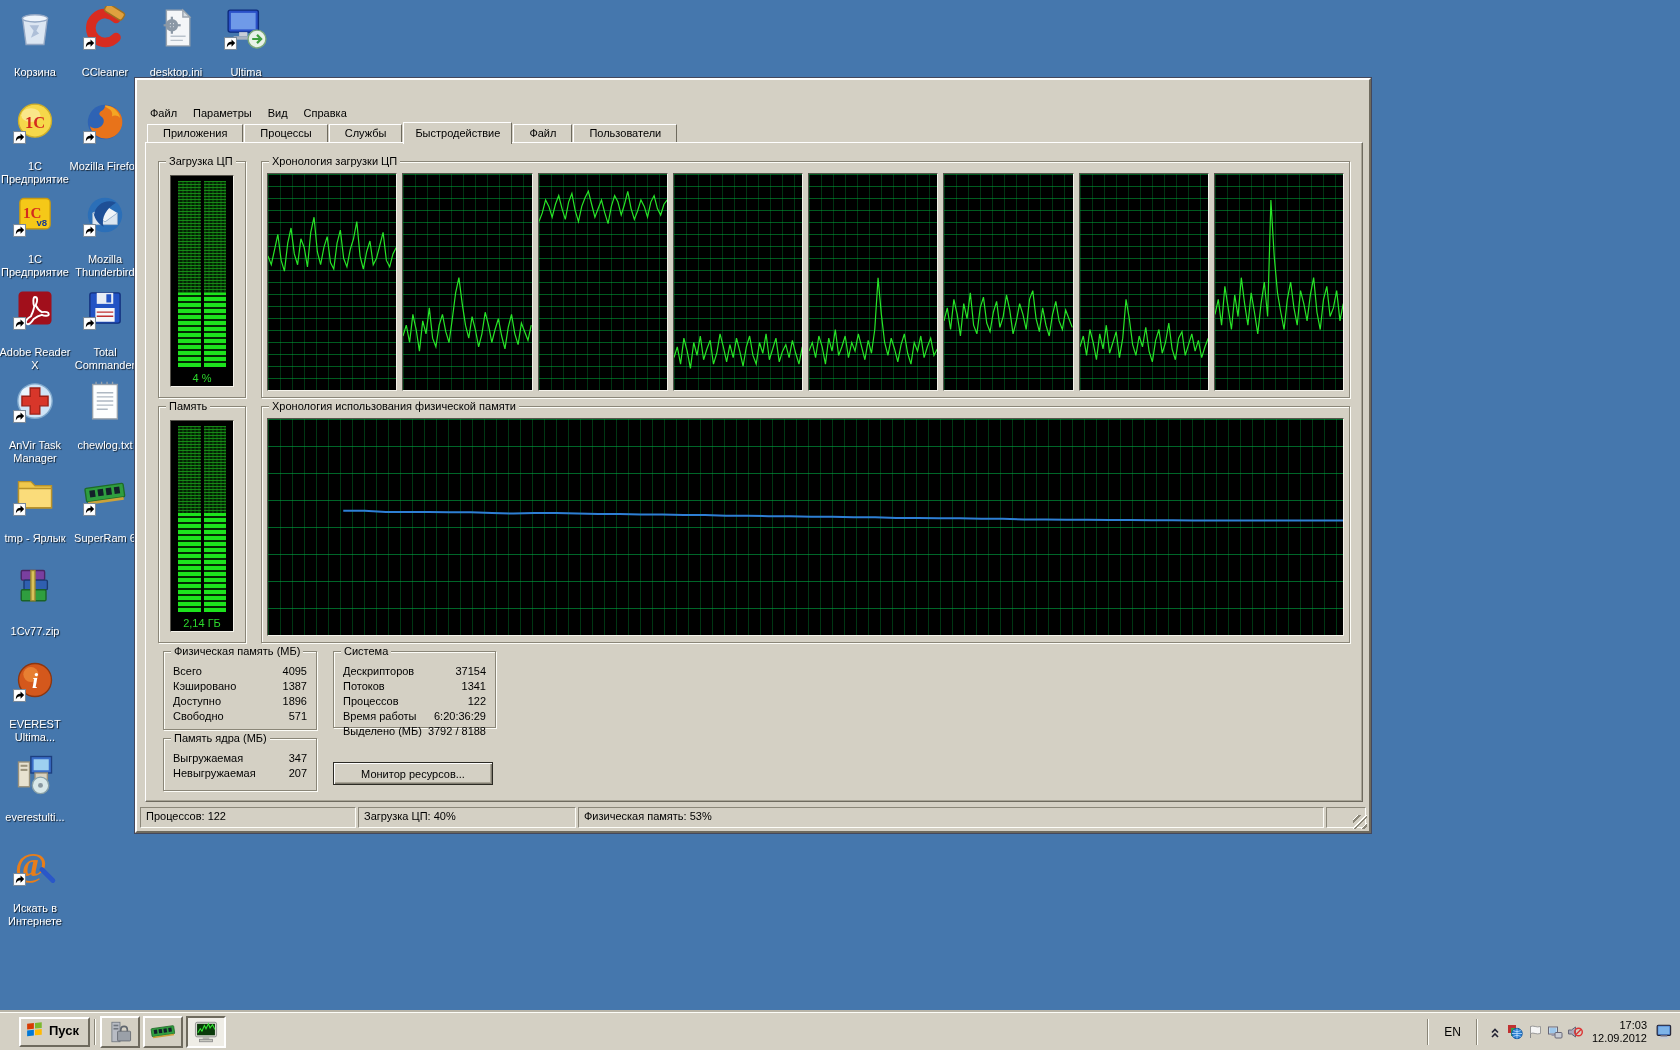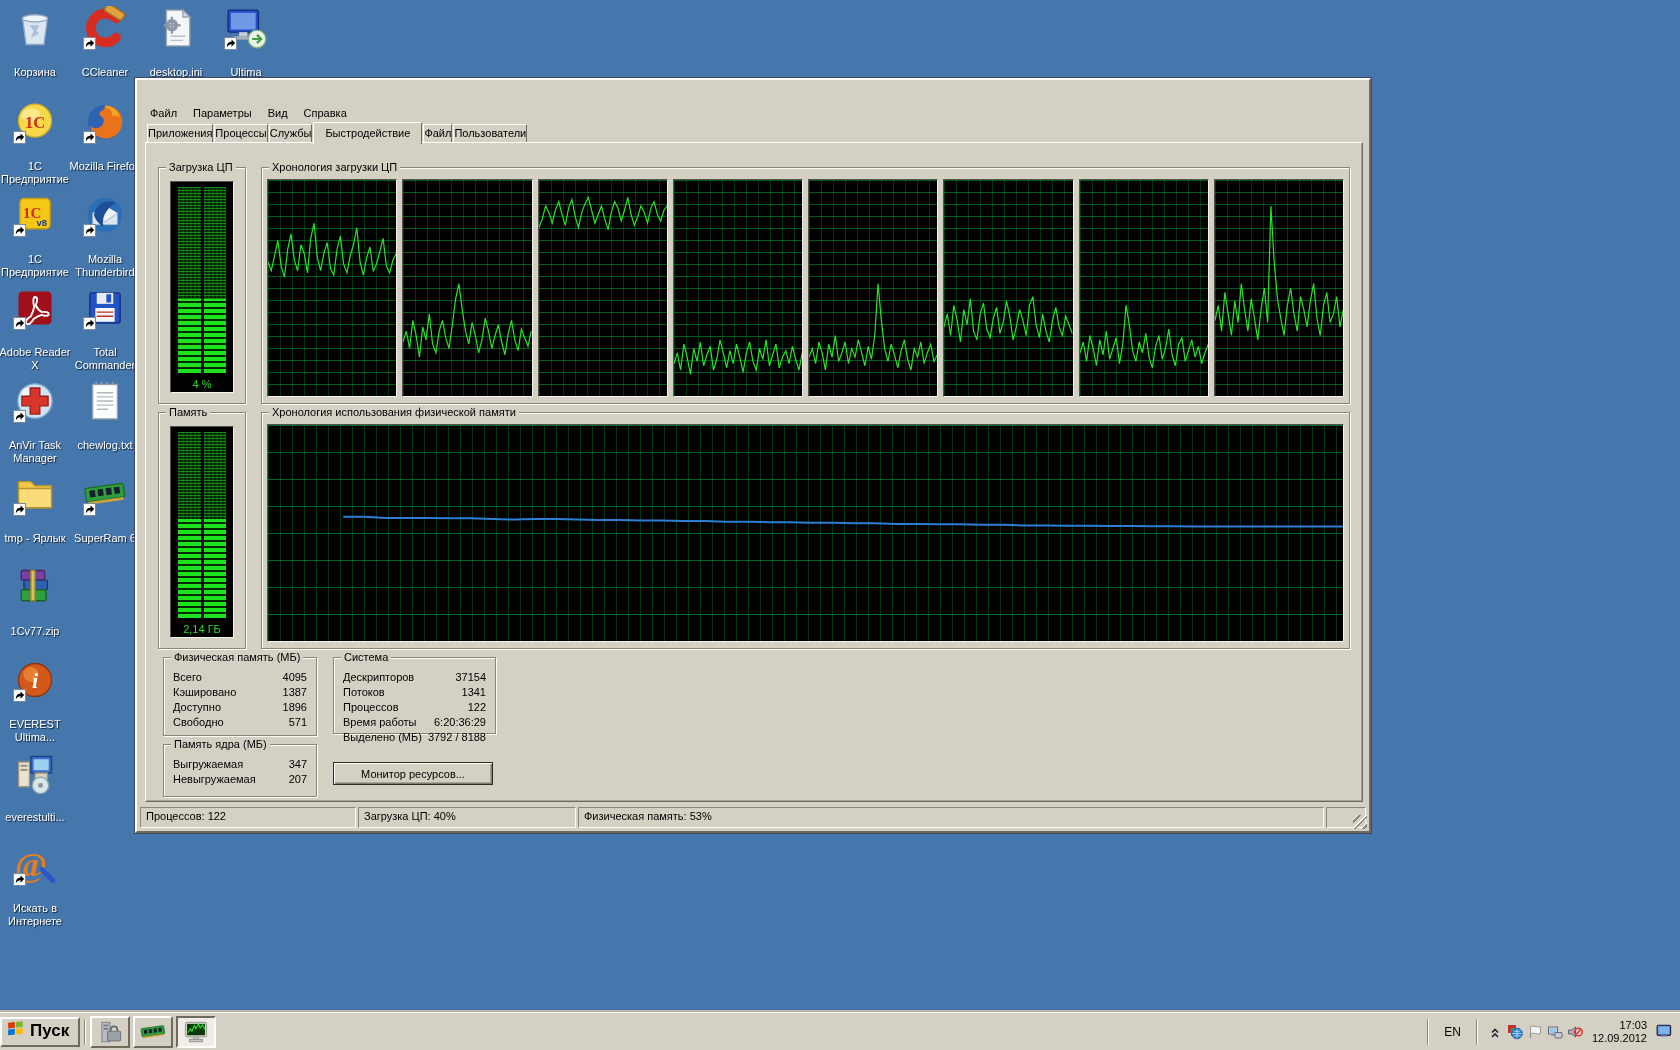--- a/index.html
+++ b/index.html
@@ -34,30 +34,30 @@
   .tbtns{display:flex; gap:2px;}
   .tb{width:18px; height:15px; background:var(--face); border:1px solid; border-color:var(--face-hi) var(--face-sh) var(--face-sh) var(--face-hi);
       display:flex; align-items:center; justify-content:center; color:#000; font-size:11px; font-weight:bold; line-height:1;}
   .gl-min{display:block; width:8px; height:2px; background:#000; margin-top:8px;}
   .gl-max{display:block; width:9px; height:8px; border:1px solid #000; border-top-width:2px;}
 
   .menubar{position:absolute; left:2px; top:24px; right:2px; height:17px; display:flex; align-items:center; padding-left:3px;}
   .menu-item{padding:1px 8px;}
 
   .tabstrip{position:absolute; left:10px; top:42px; height:20px; display:flex; align-items:flex-end; z-index:3;}
-  .tab{height:18px; padding:2px 0 0; background:var(--face); border:1px solid; margin-right:1px;
+  .tab{height:18px; padding:2px 15px 0; background:var(--face); border:1px solid; margin-right:1px;
        border-color:var(--face-hi) var(--face-sh) var(--face) var(--face-hi); border-bottom:none;}
   .tab.active{height:22px; padding:4px 11px 0; margin-bottom:-2px; z-index:4; position:relative;}
 
   .tabpage{position:absolute; left:8px; top:62px; width:1218px; height:660px; background:var(--face);
            border:1px solid; border-color:var(--face-hi) var(--face-sh) var(--face-sh) var(--face-hi);
            box-shadow:inset -1px -1px 0 #a8a496;}
 
   
-  .group{position:absolute; border:1px solid #8a8678; box-shadow:inset 1px 1px 0 #fdfdf8, 1px 1px 0 #fdfdf8;margin-top:6px;}
+  .group{position:absolute; border:1px solid #8a8678; box-shadow:inset 1px 1px 0 #fdfdf8, 1px 1px 0 #fdfdf8;}
   .group-label{position:absolute; top:-7px; left:7px; background:var(--face); padding:0 3px; white-space:nowrap;}
 
   
   .gaugebox{position:absolute; left:11px; top:13px; width:64px; height:212px; background:#000;
             border:1px solid; border-color:#55524a #f4f2ea #f4f2ea #55524a;}
   .ledcols{position:absolute; left:7px; right:7px; top:5px; bottom:19px; display:flex; gap:3px;}
   .ledcol{flex:1; display:flex; flex-direction:column;}
   .led-dim{flex:1;
      background-image:repeating-linear-gradient(to bottom, rgba(25,150,25,.85) 0 1px, rgba(0,30,0,.2) 1px 3px),
                       repeating-linear-gradient(to right, #0a4a0a 0 2px, #042404 2px 4px);}
@@ -85,23 +85,23 @@
        font-family:"Liberation Sans",sans-serif; font-size:11px; text-align:center; line-height:20px;}
 
   .statusbar{position:absolute; left:3px; right:3px; top:727px; height:21px; display:flex; gap:2px; align-items:stretch;}
   .spanel{border:1px solid; border-color:#8a8678 #fdfdf8 #fdfdf8 #8a8678; padding:2px 5px; white-space:nowrap;}
   .grip{position:absolute; right:2px; bottom:2px; width:14px; height:14px;
         background:repeating-linear-gradient(135deg, transparent 0 3px, #fdfdf8 3px 4px, #8a8678 4px 6px);}
 
   
   .taskbar{position:absolute; left:0; bottom:0; width:1680px; height:38px; background:var(--face);
            border-top:1px solid #fdfdf8; box-shadow:0 -2px 0 #b8b4a8; display:flex; align-items:center; z-index:10;}
-  .start{height:30px; margin-left:0; padding:0 9px 2px 5px; display:flex; align-items:center; gap:5px;
+  .start{height:30px; margin-left:19px; padding:0 9px 2px 5px; display:flex; align-items:center; gap:5px;
          background:var(--face); border:2px solid; border-color:var(--face-hi) var(--face-sh) var(--face-sh) var(--face-hi);
-         font-weight:bold; font-size:17px; font-family:"Liberation Sans",sans-serif;}
+         font-weight:bold; font-size:13px; font-family:"Liberation Sans",sans-serif;}
   .start svg{width:18px;height:18px;}
   .tb-sep{width:2px; height:26px; margin:0 4px; border-left:1px solid #8a8678; border-right:1px solid #fdfdf8;}
   .ql{width:40px; height:32px; margin-right:3px; background:var(--face); border:2px solid;
       border-color:var(--face-hi) var(--face-sh) var(--face-sh) var(--face-hi);
       display:flex; align-items:center; justify-content:center;}
   .ql svg{width:26px;height:26px;}
   .ql.pressed{background:#efede6; border-color:var(--face-sh) var(--face-hi) var(--face-hi) var(--face-sh);}
   .tb-spacer{flex:1;}
   .tray{display:flex; align-items:center; gap:5px; padding-right:6px;}
   .lang{padding:2px 6px; font-size:12px;}

